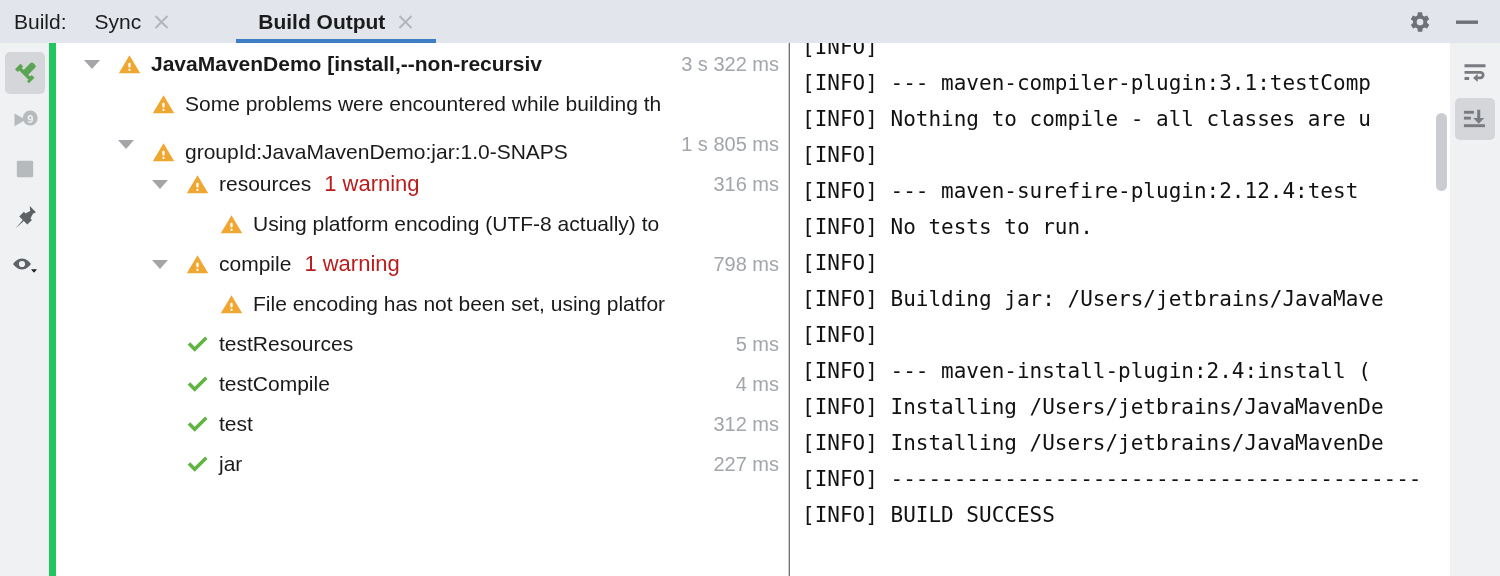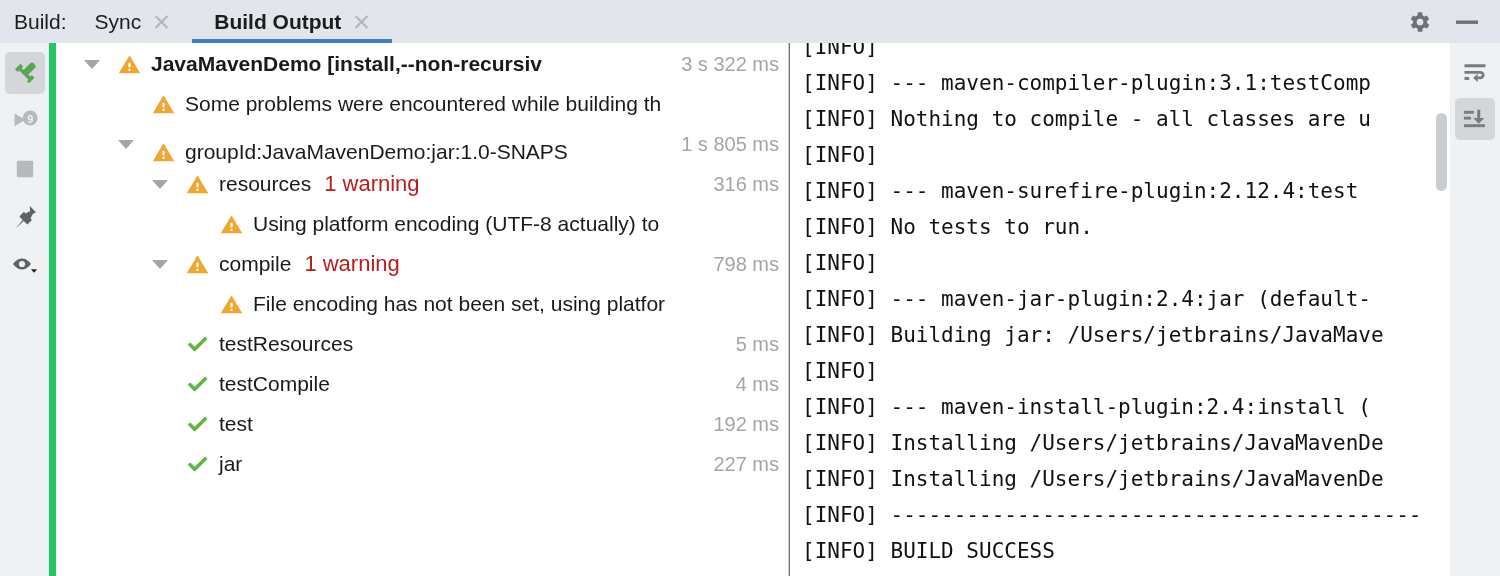--- a/index.html
+++ b/index.html
@@ -17,21 +17,21 @@
   
   .tabbar {
     position: absolute; left: 0; top: 0; width: 1500px; height: 43px;
     background: #e2e5ec;
     display: flex; align-items: flex-start;
   }
   .tabbar-label {
     font-size: 21px; color: #1c1c1c; line-height: 43px;
     padding-left: 14px; padding-right: 6px; white-space: nowrap;
   }
-  .tabs { display: flex; align-items: center; height: 43px; }
+  .tabs { display: flex; align-items: center; height: 43px; gap: 44px; }
   .tab {
     position: relative; height: 43px;
     display: flex; align-items: center; gap: 12px;
     padding: 0 22px;
     font-size: 21px; color: #1c1c1c; white-space: nowrap;
     cursor: default;
   }
   .tab.active { font-weight: bold; }
   .tab .tab-underline {
     position: absolute; left: 0; right: 0; bottom: 0; height: 4px;
@@ -322,21 +322,21 @@
         </div>
         <div class="tree-row">
           <div class="row-content" style="margin-left: 129px;">
             <span style="display: flex; align-items: center; flex: 0 0 auto;">
               <svg width="25" height="25" viewBox="0 0 24 24" aria-hidden="true">
                 <path d="M2.6 12.3 5 9.9l4.3 4.3L19.3 4.2l2.4 2.4L9.3 19 2.6 12.3z" fill="#62b543"></path>
               </svg>
             </span>
             <span class="row-label">test</span>
           </div>
-          <span class="row-time">192 ms</span>
+          <span class="row-time">312 ms</span>
         </div>
         <div class="tree-row">
           <div class="row-content" style="margin-left: 129px;">
             <span style="display: flex; align-items: center; flex: 0 0 auto;">
               <svg width="25" height="25" viewBox="0 0 24 24" aria-hidden="true">
                 <path d="M2.6 12.3 5 9.9l4.3 4.3L19.3 4.2l2.4 2.4L9.3 19 2.6 12.3z" fill="#62b543"></path>
               </svg>
             </span>
             <span class="row-label">jar</span>
           </div>
@@ -349,21 +349,20 @@
 
   <div class="console-panel">
     <div class="console-inner" id="console-lines">
         <div class="console-line">[INFO]</div>
         <div class="console-line">[INFO] --- maven-compiler-plugin:3.1:testComp</div>
         <div class="console-line">[INFO] Nothing to compile - all classes are u</div>
         <div class="console-line">[INFO]</div>
         <div class="console-line">[INFO] --- maven-surefire-plugin:2.12.4:test </div>
         <div class="console-line">[INFO] No tests to run.</div>
         <div class="console-line">[INFO]</div>
-        <div class="console-line">[INFO] --- maven-jar-plugin:2.4:jar (default-</div>
         <div class="console-line">[INFO] Building jar: /Users/jetbrains/JavaMave</div>
         <div class="console-line">[INFO]</div>
         <div class="console-line">[INFO] --- maven-install-plugin:2.4:install (</div>
         <div class="console-line">[INFO] Installing /Users/jetbrains/JavaMavenDe</div>
         <div class="console-line">[INFO] Installing /Users/jetbrains/JavaMavenDe</div>
         <div class="console-line">[INFO] ------------------------------------------</div>
         <div class="console-line">[INFO] BUILD SUCCESS</div>
       </div>
     <div class="console-scroll-thumb"></div>
   </div>

